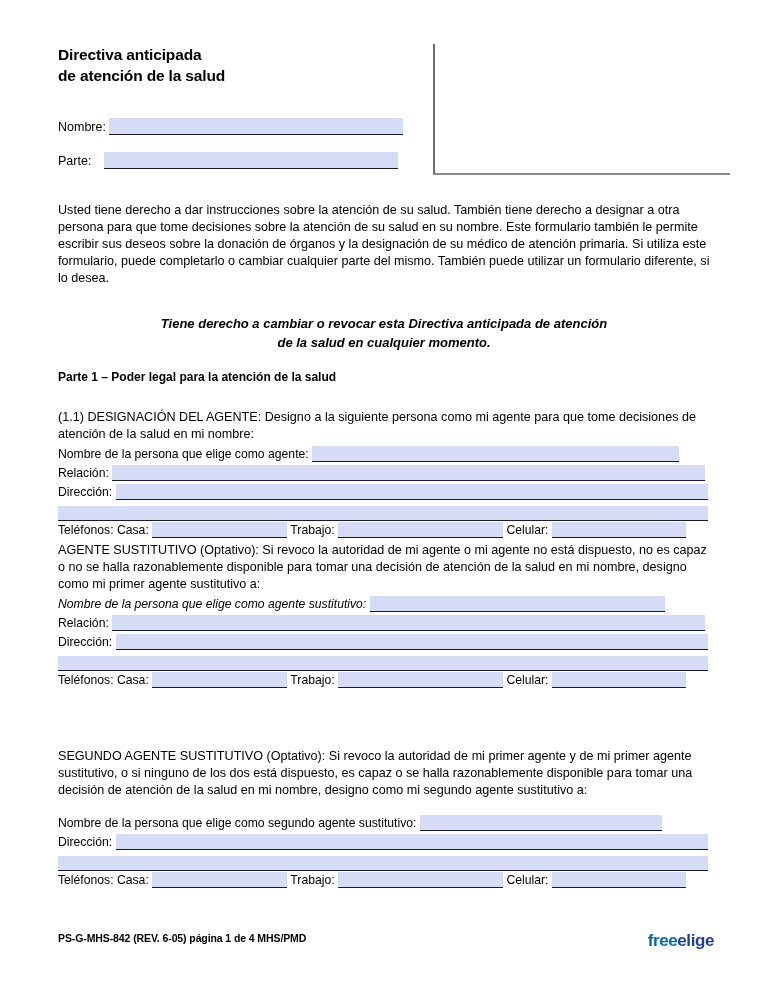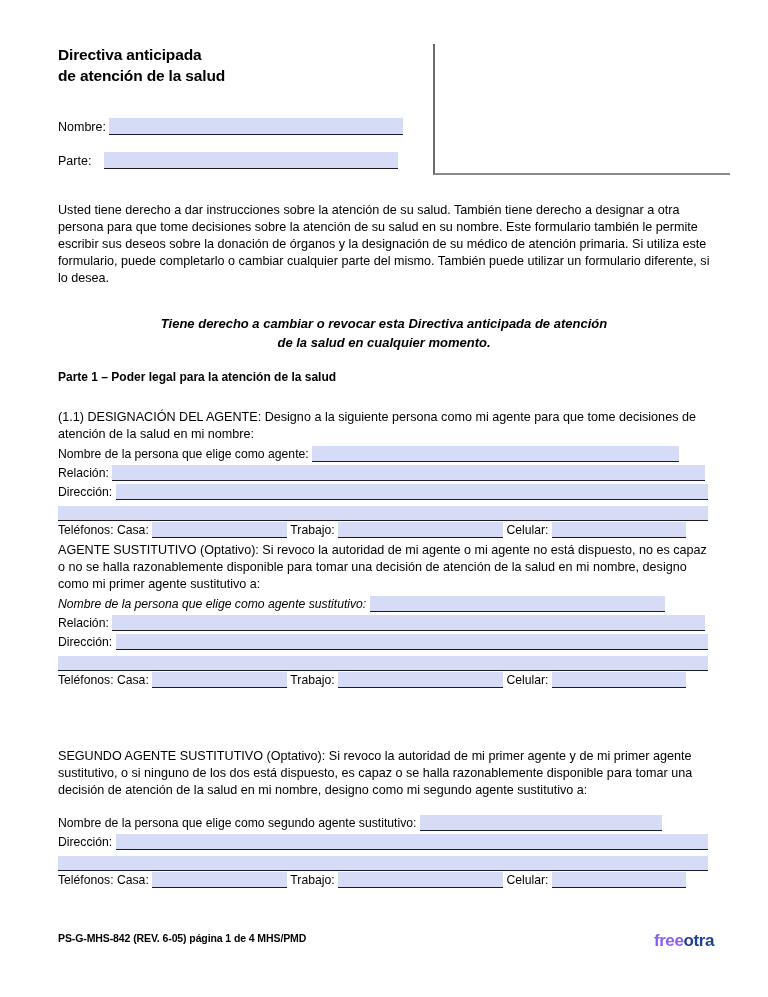--- a/index.html
+++ b/index.html
@@ -127,21 +127,21 @@
     white-space: nowrap;
   }
   .brand {
     position: absolute;
     right: 54px;
     top: 931px;
     font-size: 17px;
     font-weight: bold;
     letter-spacing: -0.4px;
   }
-  .brand .free { color: #8b5cf6; }
+  .brand .free { color: #0369a1; }
   .brand .forms { color: #1f3f94; }
 </style>
 </head>
 <body>
 
 <div class="page">
 
   <div class="doc-title">
     <span class="line">Directiva anticipada</span>
     <span class="line">de atención de la salud</span>
@@ -240,16 +240,16 @@
       <span class="fld" style="width:135px;"></span>
       <span class="lbl">Trabajo:</span>
       <span class="fld" style="width:165px;"></span>
       <span class="lbl">Celular:</span>
       <span class="fld" style="width:134px;"></span>
     </div>
   </div>
 
   <div class="footer-code">PS-G-MHS-842 (REV. 6-05) página 1 de 4 MHS/PMD</div>
   <div class="brand">
-    <span class="free">free</span><span class="forms">otra</span>
+    <span class="free">free</span><span class="forms">elige</span>
   </div>
 
 </div>
 
 </body></html>

